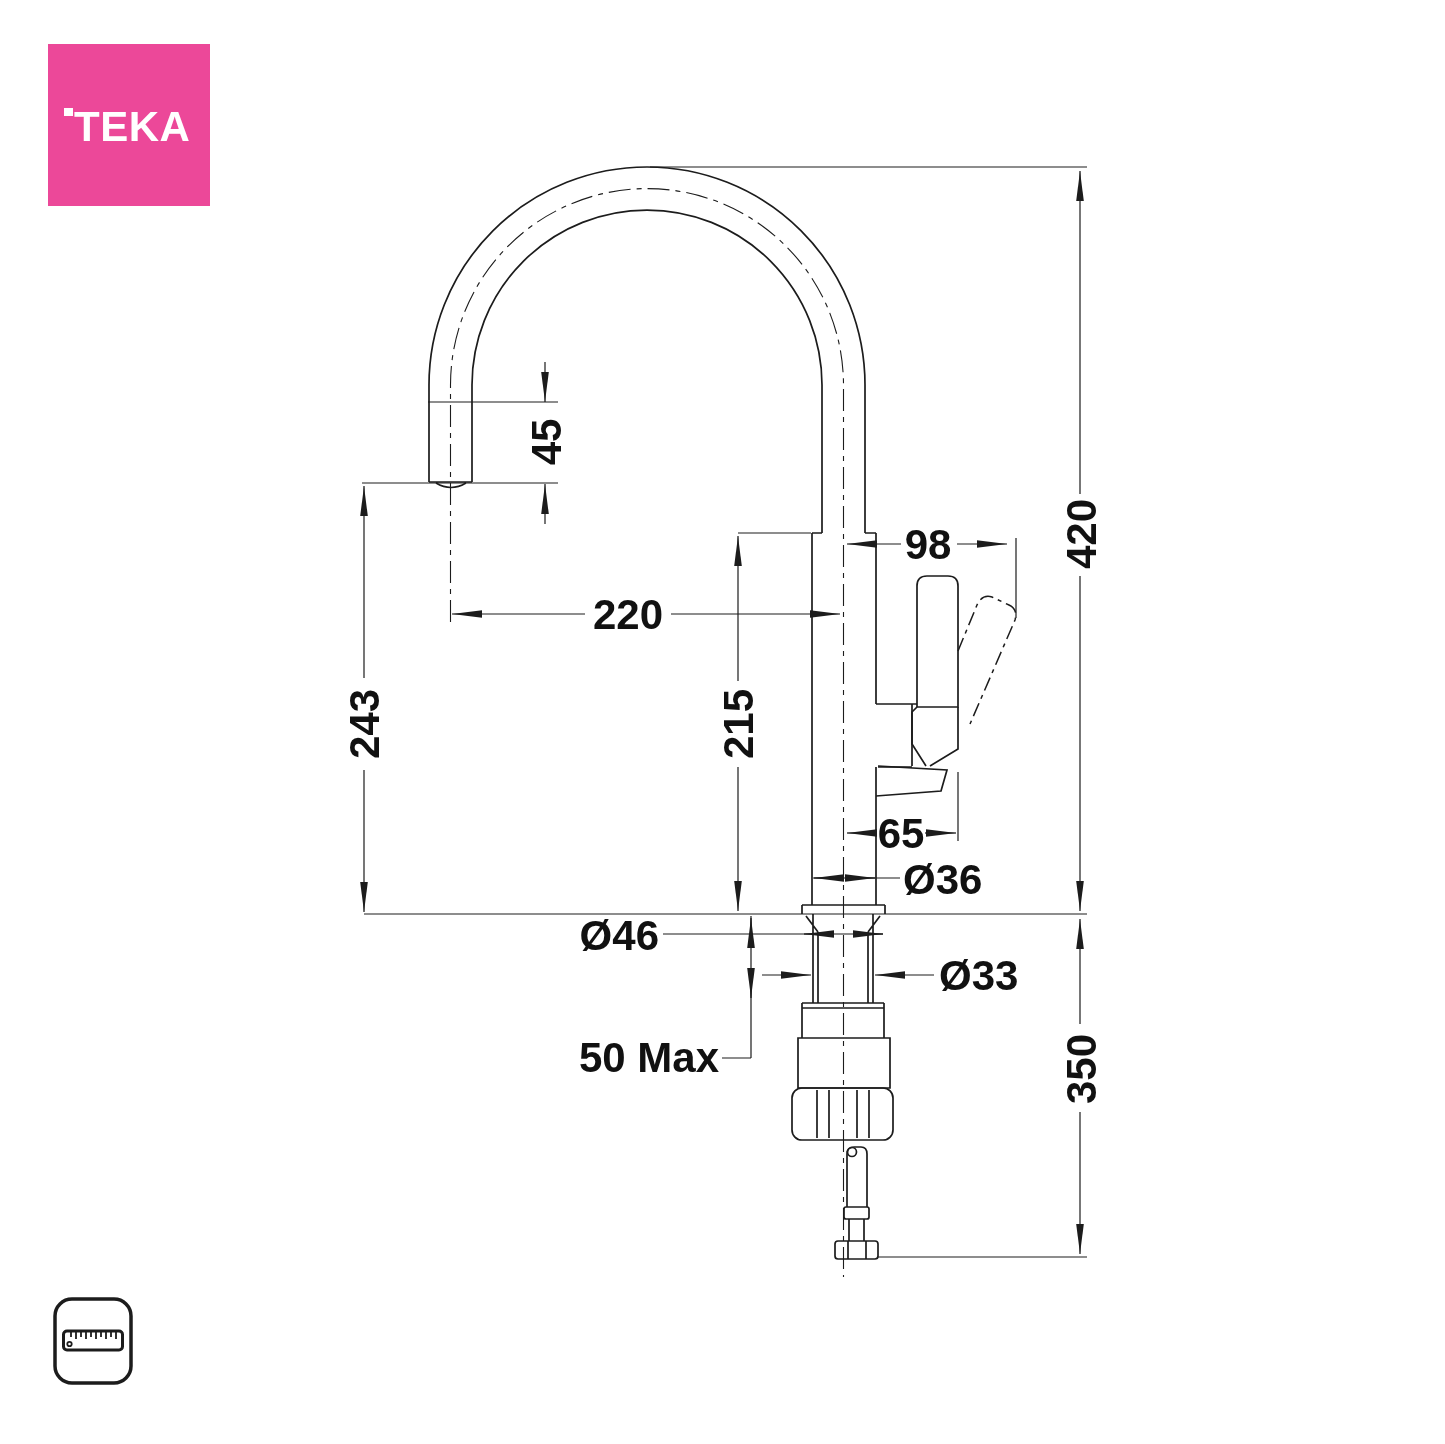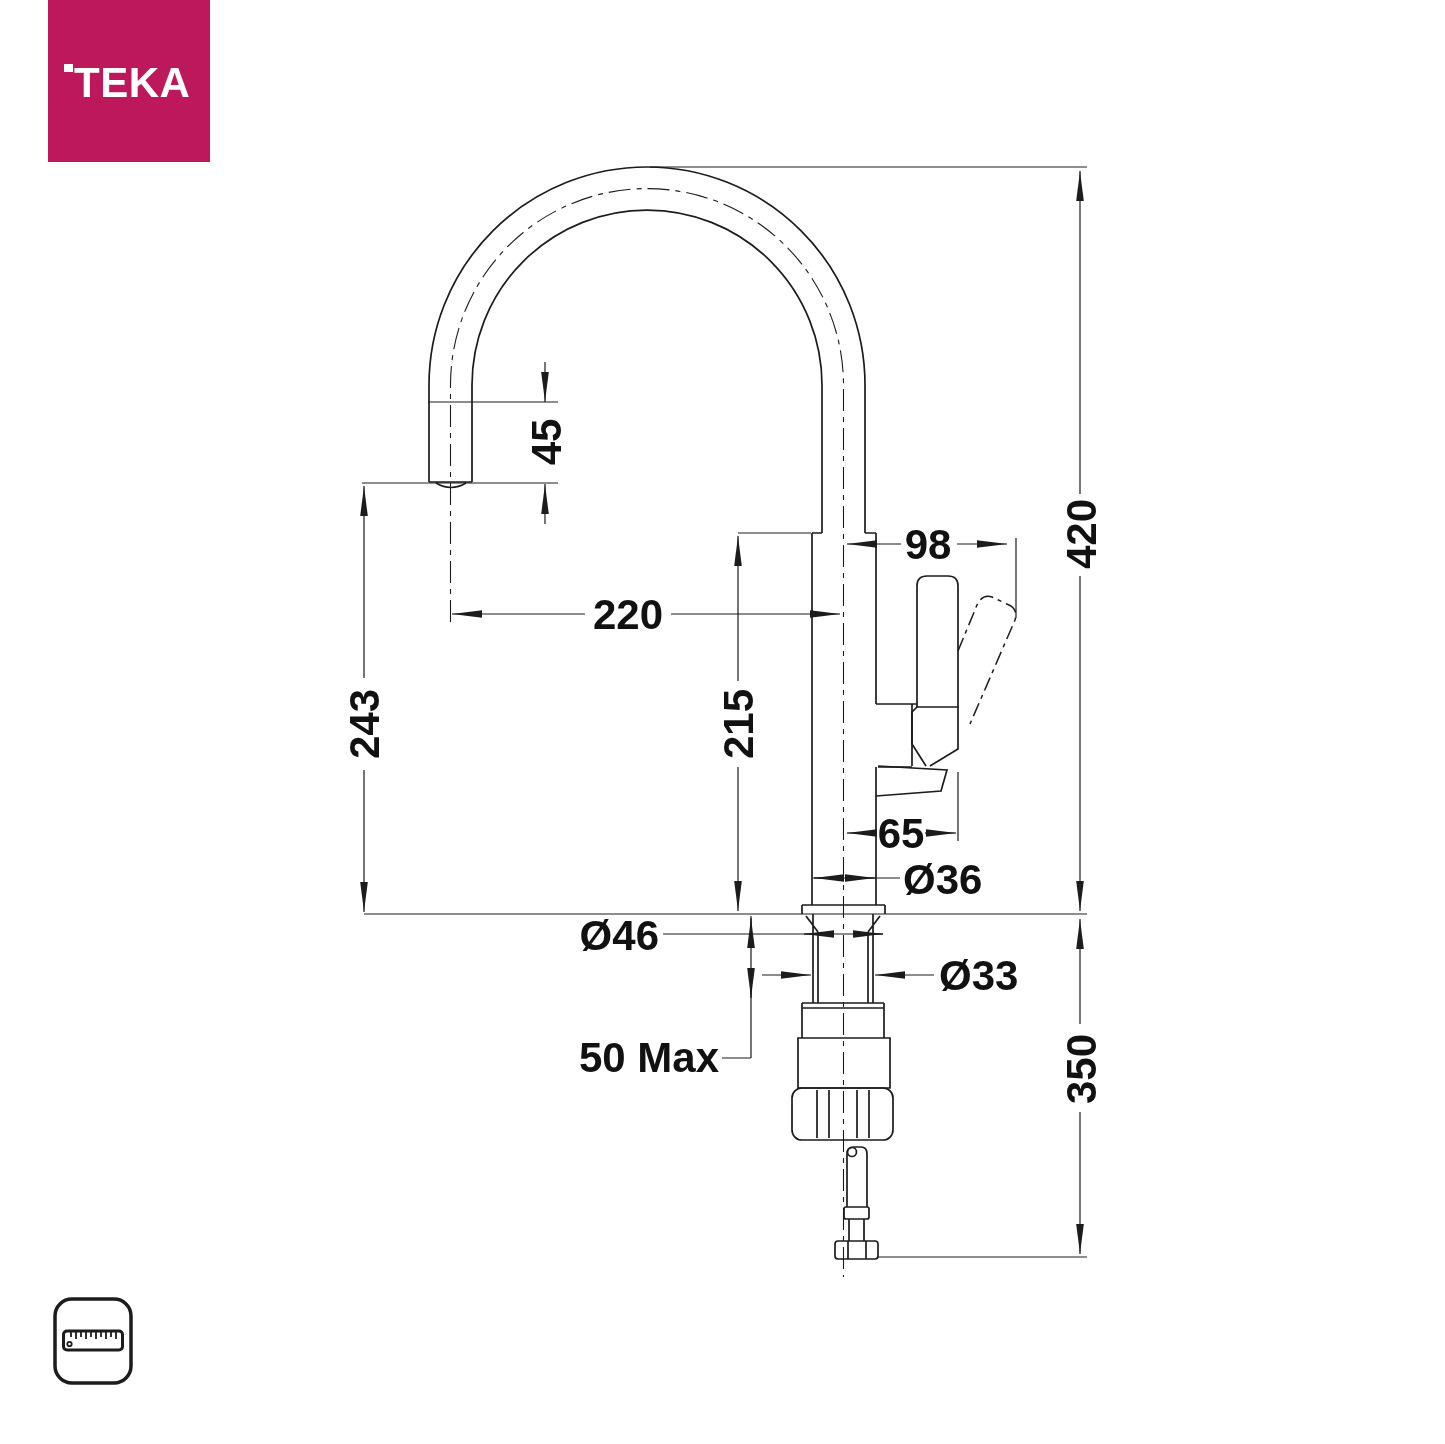--- a/index.html
+++ b/index.html
@@ -11,21 +11,21 @@
   .footer{position:absolute;left:0;top:1290px;width:100%;height:120px;}
   svg text{font-family:"Liberation Sans",sans-serif;font-weight:bold;fill:#111;font-size:42px;}
   .ln{stroke:#1c1c1c;stroke-width:1.7;fill:none;}
   .dim{stroke:#1c1c1c;stroke-width:1.2;fill:none;}
   .cl{stroke:#1c1c1c;stroke-width:1.1;fill:none;stroke-dasharray:22 6 5 6;}
   .ph{stroke:#1c1c1c;stroke-width:1.5;fill:none;stroke-dasharray:14 5 4 5;}
 </style>
 </head>
 <body>
 
-<div class="logo" style="background:#be185d;">
+<div class="logo" style="background:#ec4899;margin-top:44px;">
   <span class="logo-dot"></span>
   <span class="logo-text">TEKA</span>
 </div>
 
 <svg class="drawing" width="1445" height="1444" viewBox="0 0 1445 1444">
   <defs>
     <marker id="ar" markerUnits="userSpaceOnUse" markerWidth="32" markerHeight="10" refX="31" refY="5" orient="auto">
       <path d="M31,5 L1,1.2 L1,8.8 Z" fill="#1c1c1c"></path>
     </marker>
   </defs>

